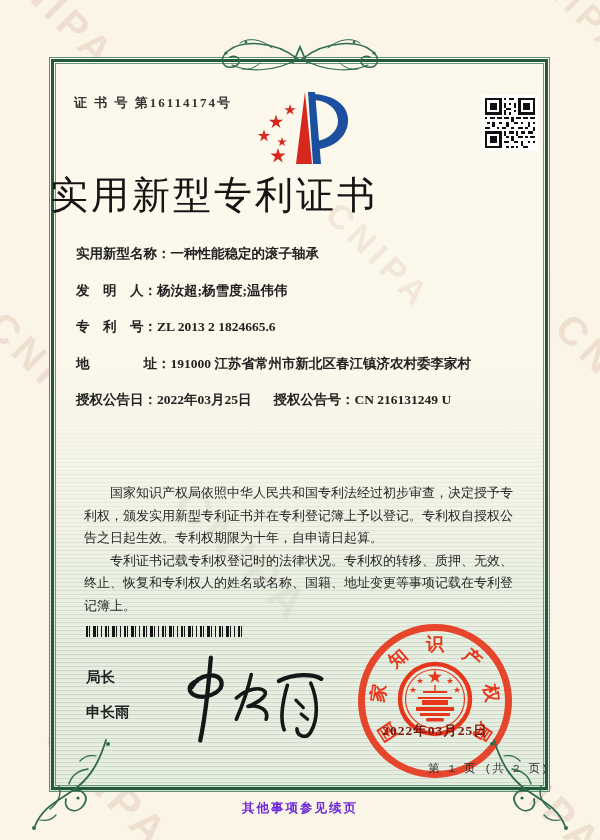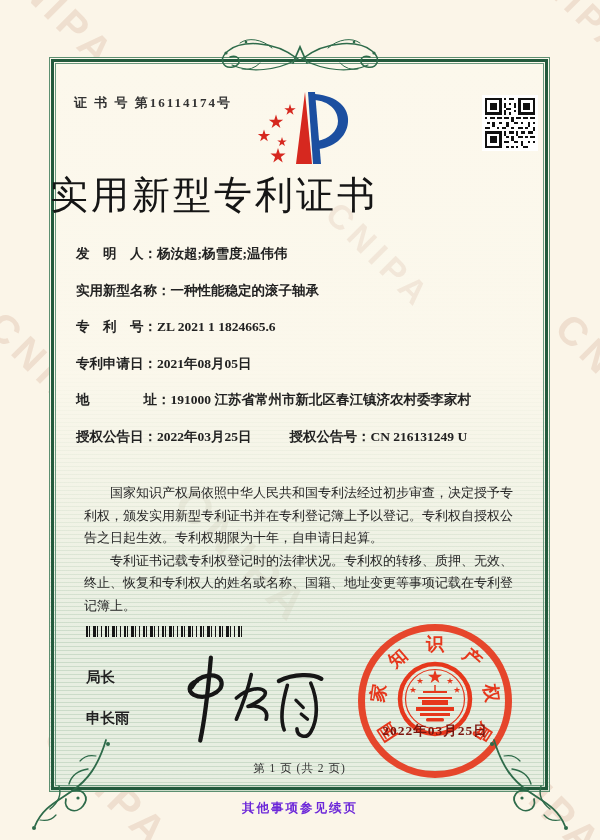--- a/index.html
+++ b/index.html
@@ -29,45 +29,45 @@
   .wm-in{z-index:1;}
   .cert-no{position:absolute;left:24px;top:36px;font-size:13px;letter-spacing:2px;font-weight:600;color:#333;}
   .logo{position:absolute;left:202px;top:28px;width:102px;height:82px;}
   .qr{position:absolute;left:432px;top:37px;width:50px;height:50px;background:#fff;padding:3px;}
   .title{position:absolute;left:0;right:0;top:112px;
     font-size:38px;font-weight:400;letter-spacing:3px;color:#151515;}
   .fields{position:absolute;left:26px;right:20px;top:184px;font-size:13.5px;font-weight:600;}
   .frow{line-height:23px;margin-bottom:13.5px;white-space:nowrap;}
   .frow .lab{color:#222;}
   .frow .val{color:#222;}
-  .pair2{margin-left:38px;}
+  .pair2{margin-left:22px;}
   .paras{position:absolute;left:34px;right:34px;top:424px;font-size:13px;line-height:22.5px;color:#262626;}
   .paras p{margin:0;text-indent:2em;}
   .barcode{
     position:absolute;left:36px;top:568px;width:158px;height:11px;
     background:
       repeating-linear-gradient(90deg,#161616 0 2px,transparent 2px 3px,#161616 3px 4px,transparent 4px 7px,
         #161616 7px 10px,transparent 10px 11px,#161616 11px 12px,transparent 12px 15px,
         #161616 15px 16px,transparent 16px 19px);
   }
   .officials{position:absolute;left:36px;top:610px;font-size:14.5px;font-weight:700;color:#222;}
-  .officials div{margin-bottom:22px;}
+  .officials div{margin-bottom:16px;}
   .signature{position:absolute;left:112px;top:586px;width:170px;height:108px;}
   .seal{position:absolute;left:308px;top:566px;width:154px;height:154px;}
   .seal-ring{position:absolute;inset:0;border:7px solid rgba(230,55,28,0.92);border-radius:50%;}
   .seal-char{
     position:absolute;left:50%;top:50%;width:22px;margin-left:-11px;margin-top:-12px;
     text-align:center;font-size:18px;font-weight:700;color:#e6371c;
   }
   .seal-emblem{position:absolute;left:37px;top:35px;width:80px;height:80px;}
   .seal-date{
     position:absolute;left:0;right:0;top:98px;text-align:center;
     font-size:13.5px;font-weight:700;color:#7b150e;letter-spacing:1px;z-index:3;
   }
-  .page-footer{position:absolute;left:0;right:0;bottom:15px;text-align:center;font-size:11.5px;color:#333;letter-spacing:1px;}
+  .page-footer{position:absolute;left:0;right:0;bottom:15px;text-align:right;font-size:11.5px;color:#333;letter-spacing:1px;font-family:Liberation Mono, monospace;}
   .cont-note{position:absolute;left:0;right:0;top:800px;text-align:center;font-size:12.5px;font-weight:600;color:#6d28d9;letter-spacing:2px;z-index:2;}
   .ornament-top{position:absolute;left:210px;top:33px;width:180px;height:46px;z-index:3;}
   .flourish{position:absolute;width:96px;height:96px;z-index:3;}
   .fl-bl{left:26px;top:736px;}
   .fl-br{left:478px;top:736px;transform:scaleX(-1);}
 </style>
 </head>
 <body>
 
 <div class="wm" style="left:-20px;top:-14px;font-size:40px;">CNIPA</div>
@@ -147,30 +147,27 @@
                  M9,16h1v1h-1z M11,16h1v2h-1z M14,16h2v1h-2z M17,16h1v1h-1z M19,16h2v1h-2z
                  M8,18h2v1h-2z M12,18h2v1h-2z M15,18h1v2h-1z M18,18h1v1h-1z M20,18h1v1h-1z
                  M9,20h1v1h-1z M11,20h1v1h-1z M13,20h1v1h-1z M16,20h2v1h-2z"></path>
       </g>
     </svg>
 
     <div class="title">实用新型专利证书</div>
 
     <div class="fields">
       <div class="frow">
+        <span class="lab">实用新型名称：</span><span class="val">一种性能稳定的滚子轴承</span>
+      </div>
+      <div class="frow">
         <span class="lab">发　明　人：</span><span class="val">杨汝超;杨雪度;温伟伟</span>
       </div>
       <div class="frow">
-        <span class="lab">实用新型名称：</span><span class="val">一种性能稳定的滚子轴承</span>
-      </div>
-      <div class="frow">
-        <span class="lab">专　利　号：</span><span class="val">ZL 2021 1 1824665.6</span>
-      </div>
-      <div class="frow">
-        <span class="lab">专利申请日：</span><span class="val">2021年08月05日</span>
+        <span class="lab">专　利　号：</span><span class="val">ZL 2013 2 1824665.6</span>
       </div>
       <div class="frow">
         <span class="lab">地　　　　址：</span><span class="val">191000 江苏省常州市新北区春江镇济农村委李家村</span>
       </div>
       <div class="frow">
         <span class="lab">授权公告日：</span><span class="val">2022年03月25日</span><span class="lab pair2">授权公告号：</span><span class="val">CN 216131249 U</span>
       </div>
     </div>
 
     <div class="paras">

